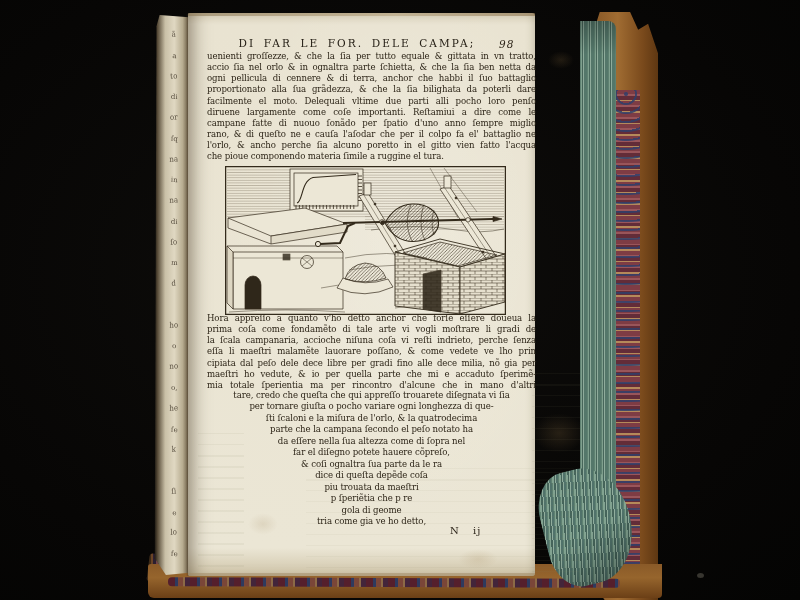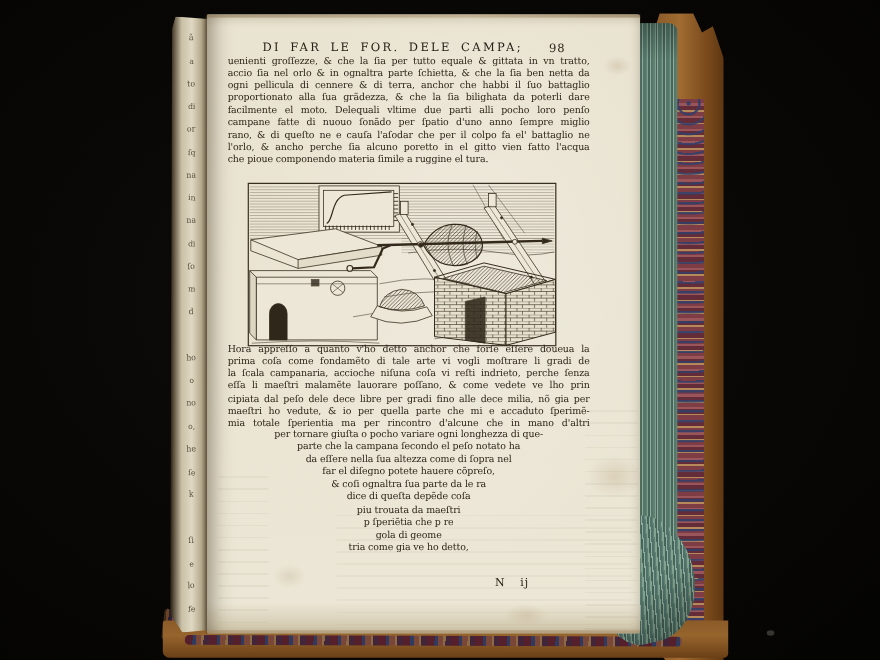--- a/index.html
+++ b/index.html
@@ -40,21 +40,21 @@
     background:linear-gradient(90deg,#120f0a 0%, #564a37 10%, #c9c0a7 32%, #e0d8c2 58%, #b7ac90 82%, #6e6048 97%, #3a3226 100%);
     clip-path:polygon(16% 0, 100% .4%, 100% 99.6%, 34% 100%, 2% 97%, 7% 2%);}
   .fragments{left:10px;top:16px;width:20px;height:540px;display:flex;flex-direction:column;position:absolute;}
   .fragments span{position:static;display:block;height:21px;font-size:7px;color:#33291c;opacity:.8;
     text-align:center;transform:rotate(-2deg) scaleY(1.1);}
   .fragments span:nth-child(2n){transform:rotate(3deg);}
   .gutterline{left:186px;top:14px;width:3px;height:562px;z-index:4;
     background:linear-gradient(90deg, rgba(60,48,30,.0), rgba(60,48,30,.55));}
 
   
-  .page{left:188px;top:13px;width:394px;height:563px;z-index:5;border-radius:2px 3px 3px 2px;
+  .page{left:188px;top:13px;width:347px;height:563px;z-index:5;border-radius:2px 3px 3px 2px;
     background:
       radial-gradient(ellipse at 60% 40%, rgba(255,255,255,.20) 0%, rgba(255,255,255,0) 60%),
       linear-gradient(180deg,#d9d1ba 0%, #e9e3d1 2%, #ebe6d5 95%, #cfc4a8 100%),
       #e9e3d1;
     box-shadow:inset 14px 0 18px -10px rgba(70,55,32,.55), inset -6px 0 10px -6px rgba(90,75,50,.35);}
   .page::before{content:"";position:absolute;left:0;top:0;width:100%;height:3px;
     background:linear-gradient(90deg,#8c7753,#b6a07a 60%,#8a6f48);opacity:.55;}
   .page::after{content:"";position:absolute;left:0;bottom:0;width:100%;height:3px;
     background:#a18a63;opacity:.5;border-radius:0 0 3px 3px;}
 
@@ -65,21 +65,21 @@
   .stain.s4{left:60px;top:500px;width:30px;height:22px;background:radial-gradient(ellipse,rgba(140,110,62,.14),rgba(140,110,62,0) 70%);}
 
   .ghost{pointer-events:none;opacity:.5;filter:blur(.4px);
     background:repeating-linear-gradient(180deg, rgba(128,128,96,.16) 0 1.5px, rgba(0,0,0,0) 1.5px 11px);}
   .ghost.g1{left:344px;top:360px;width:48px;height:205px;}
   .ghost.g2{left:10px;top:420px;width:46px;height:145px;}
   .ghost.g3{left:118px;top:455px;width:268px;height:108px;opacity:.35;}
   .header-row{left:19px;top:24px;width:327px;height:14px;}
   .header-title{position:absolute;left:0;top:0;width:300px;text-align:center;
     font-size:10.5px;letter-spacing:2.1px;word-spacing:3px;color:#262016;white-space:nowrap;}
-  .pagenum{position:absolute;left:292px;top:1px;font-size:10.5px;letter-spacing:1px;color:#2e2619;}
+  .pagenum{position:absolute;left:292px;top:1px;font-size:10.5px;letter-spacing:1px;color:#2e2619;font-style:italic;}
 
   .block{left:19px;width:329px;}
   .block .ln{position:static;display:block;font-size:8.6px;line-height:11.12px;letter-spacing:-.12px;
     white-space:nowrap;text-align:justify;text-align-last:justify;color:var(--ink,#2e2619);
     transform-origin:left center;}
   .block .ln:last-child{text-align-last:left;}
   .b1{top:38px;}
   .b2{top:300px;}
   .b2 .ln:last-child{text-align-last:justify;}
   .taper{left:19px;top:377px;width:329px;}
@@ -152,20 +152,21 @@
       <div class="header-title">DI FAR LE FOR. DELE CAMPA;</div>
       <div class="pagenum">98</div>
     </div>
 
     <div class="block b1">
         <div class="ln">uenienti groſſezze, &amp; che la ſia per tutto equale &amp; gittata in vn tratto,</div>
         <div class="ln">accio ſia nel orlo &amp; in ognaltra parte ſchietta, &amp; che la ſia ben netta da</div>
         <div class="ln">ogni pellicula di cennere &amp; di terra, anchor che habbi il ſuo battaglio</div>
         <div class="ln">proportionato alla ſua grãdezza, &amp; che la ſia bilighata da poterli dare</div>
         <div class="ln">facilmente el moto. Delequali vltime due parti alli pocho loro penſo</div>
+        <div class="ln">diruene largamente come coſe importanti. Reſtamiui a dire come le</div>
         <div class="ln">campane fatte di nuouo ſonãdo per ſpatio d'uno anno ſempre miglio</div>
         <div class="ln">rano, &amp; di queſto ne e cauſa l'aſodar che per il colpo fa el' battaglio ne</div>
         <div class="ln">l'orlo, &amp; ancho perche ſia alcuno poretto in el gitto vien fatto l'acqua</div>
         <div class="ln">che pioue componendo materia ſimile a ruggine el tura.</div>
       </div>
 
     <div class="woodcut">
       <svg width="281" height="149" viewBox="0 0 281 149">
         <defs>
           <pattern id="hatchH" width="4" height="2.6" patternUnits="userSpaceOnUse">
@@ -268,21 +269,23 @@
         <div class="ln">Hora appreſſo a quanto v'ho detto anchor che forſe eſſere doueua la</div>
         <div class="ln">prima coſa come fondamẽto di tale arte vi vogli moſtrare li gradi de</div>
         <div class="ln">la ſcala campanaria, accioche niſuna coſa vi reſti indrieto, perche ſenza</div>
         <div class="ln">eſſa li maeſtri malamẽte lauorare poſſano, &amp; come vedete ve lho prin</div>
         <div class="ln">cipiata dal peſo dele dece libre per gradi fino alle dece milia, nõ gia per</div>
         <div class="ln">maeſtri ho vedute, &amp; io per quella parte che mi e accaduto ſperimẽ-</div>
         <div class="ln">mia totale ſperientia ma per rincontro d'alcune che in mano d'altri</div>
       </div>
 
     <div class="taper">
+        <div class="ln">tare, credo che queſta che qui appreſſo trouarete diſegnata vi ſia</div>
         <div class="ln">per tornare giuſta o pocho variare ogni longhezza di que-</div>
+        <div class="ln">ſti ſcaloni e la miſura de l'orlo, &amp; la quatrodecima</div>
         <div class="ln">parte che la campana ſecondo el peſo notato ha</div>
         <div class="ln">da eſſere nella ſua altezza come di ſopra nel</div>
         <div class="ln">far el diſegno potete hauere cõpreſo,</div>
         <div class="ln">&amp; coſi ognaltra ſua parte da le ra</div>
         <div class="ln">dice di queſta depẽde coſa</div>
         <div class="ln">piu trouata da maeſtri</div>
         <div class="ln">p ſperiẽtia che p re</div>
         <div class="ln">gola di geome</div>
         <div class="ln">tria come gia ve ho detto,</div>
       </div>

